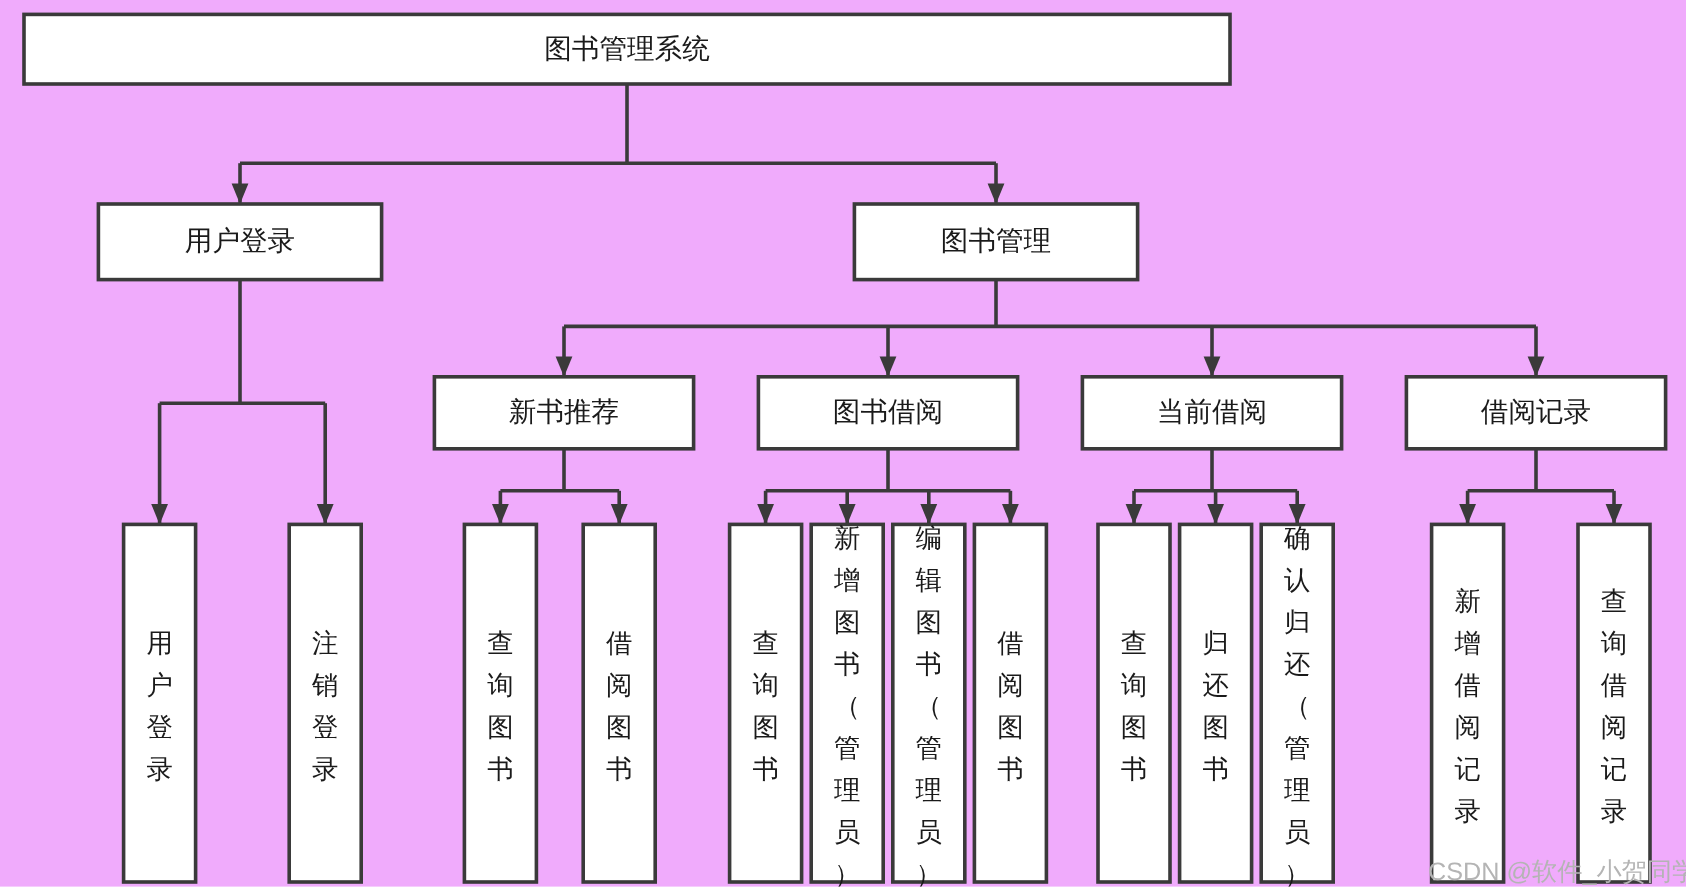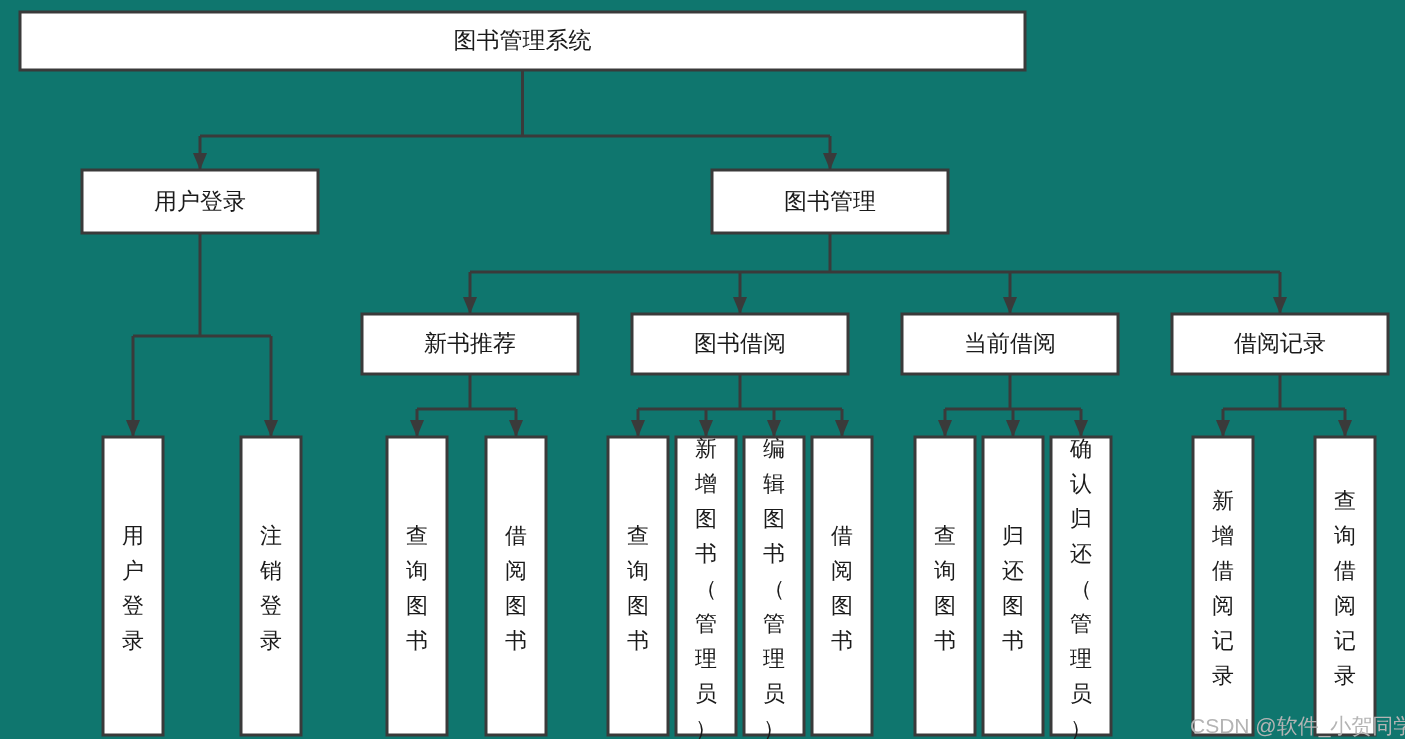--- a/index.html
+++ b/index.html
@@ -8,21 +8,21 @@
     padding: 0;
     background: #ffffff;
   }
   body {
     font-family: "Liberation Sans", "DejaVu Sans", sans-serif;
   }
   #diagram-root {
     position: relative;
     width: 1405px;
     height: 739px;
-    background: #0f766e;
+    background: #f0abfc;
     overflow: hidden;
   }
   svg.diagram-canvas {
     position: absolute;
     left: 0;
     top: 0;
     width: 1405px;
     height: 747px;
   }
   .node-box {

